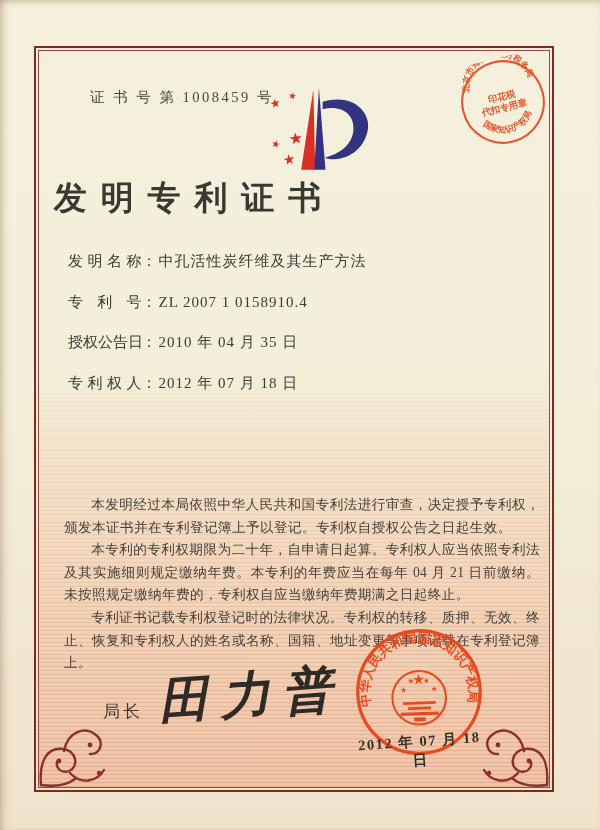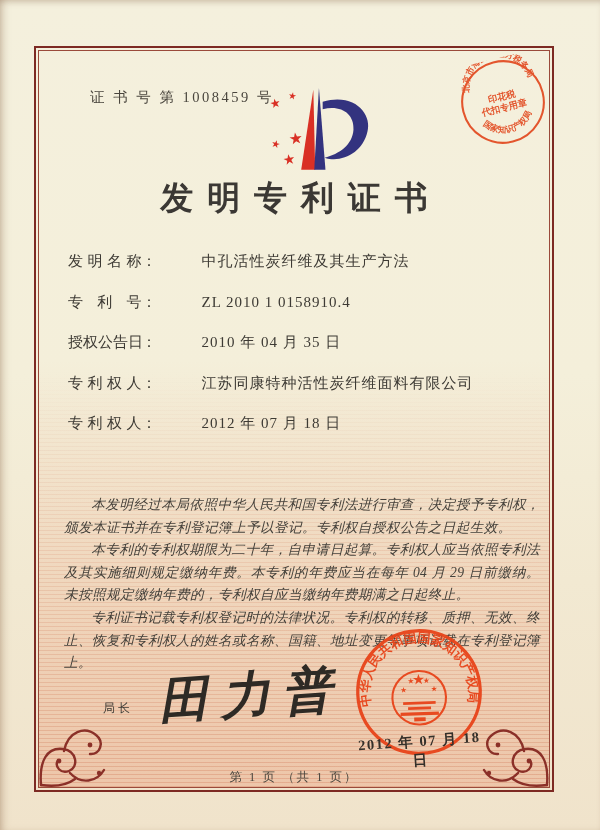--- a/index.html
+++ b/index.html
@@ -32,43 +32,43 @@
     -webkit-mask-image:linear-gradient(to bottom,transparent 0 44%,rgba(0,0,0,.5) 68%,#000 100%);
     mask-image:linear-gradient(to bottom,transparent 0 44%,rgba(0,0,0,.5) 68%,#000 100%);
   }
   .cert-number{
     position:absolute;left:72px;top:88px;
     font-size:14.5px;color:#4a463e;letter-spacing:2.5px;margin-left:18px;
   }
   .logo{position:absolute;left:248px;top:72px;width:140px;height:106px;}
   .title{
     position:absolute;left:40px;right:52px;top:176px;
-    text-align:center;font-size:33px;font-weight:600;color:#3b3834;
+    font-size:33px;font-weight:600;color:#3b3834;
     letter-spacing:.42em;text-indent:.42em;
   }
   .fields{position:absolute;left:68px;top:252px;right:58px;}
   .field-row{margin-bottom:21.5px;font-size:15px;color:#3d3a34;white-space:nowrap;}
   .field-row.gap{margin-bottom:22px;}
   .field-label{
     display:inline-block;width:4.9em;
     text-align:justify;text-align-last:justify;
     vertical-align:bottom;
     font-family:Liberation Serif, serif;
   }
   .field-colon{margin-right:2px;}
-  .field-value{letter-spacing:1px;margin-left:43px;}
+  .field-value{letter-spacing:1px;}
   .body-text{
     position:absolute;left:64px;right:60px;top:494px;
     font-size:13.6px;line-height:22.6px;color:#44403a;
-    text-align:justify;font-style:italic;letter-spacing:.4px;
+    text-align:justify;letter-spacing:.4px;
   }
   .body-text p{margin:0;text-indent:2em;}
   .sig-title{
     position:absolute;left:103px;top:700px;
-    font-size:12px;color:#3d3a34;letter-spacing:3px;
+    font-size:17px;color:#3d3a34;letter-spacing:3px;
   }
   .sig-name{
     position:absolute;left:158px;top:662px;
     font-size:50px;color:#2e2a25;font-style:italic;font-weight:600;
     letter-spacing:12px;transform:rotate(-4deg);
     font-family:"DejaVu Serif",serif;
   }
   .tax-stamp{
     position:absolute;left:459px;top:58px;width:88px;height:88px;
     transform:rotate(-14deg);opacity:.92;
@@ -158,36 +158,33 @@
     <text x="55" y="66" font-size="11.5" fill="#e2491f" font-weight="700" text-anchor="middle">代扣专用章</text>
   </svg>
 
   <div class="title">发明专利证书</div>
 
   <div class="fields">
     <div class="field-row">
       <span class="field-label">发明名称</span><span class="field-colon">：</span><span class="field-value">中孔活性炭纤维及其生产方法</span>
     </div>
     <div class="field-row">
-      <span class="field-label">专利号</span><span class="field-colon">：</span><span class="field-value">ZL 2010 1 0158910.4</span>
+      <span class="field-label">专利号</span><span class="field-colon">：</span><span class="field-value">ZL 2007 1 0158910.4</span>
     </div>
     <div class="field-row">
       <span class="field-label">授权公告日</span><span class="field-colon">：</span><span class="field-value">2010 年 04 月 35 日</span>
-    </div>
-    <div class="field-row">
-      <span class="field-label">专利权人</span><span class="field-colon">：</span><span class="field-value">江苏同康特种活性炭纤维面料有限公司</span>
     </div>
     <div class="field-row">
       <span class="field-label">专利权人</span><span class="field-colon">：</span><span class="field-value">2012 年 07 月 18 日</span>
     </div>
   </div>
 
   <div class="body-text">
     <p>本发明经过本局依照中华人民共和国专利法进行审查，决定授予专利权，颁发本证书并在专利登记簿上予以登记。专利权自授权公告之日起生效。</p>
-    <p>本专利的专利权期限为二十年，自申请日起算。专利权人应当依照专利法及其实施细则规定缴纳年费。本专利的年费应当在每年 04 月 29 日前缴纳。未按照规定缴纳年费的，专利权自应当缴纳年费期满之日起终止。</p>
+    <p>本专利的专利权期限为二十年，自申请日起算。专利权人应当依照专利法及其实施细则规定缴纳年费。本专利的年费应当在每年 04 月 21 日前缴纳。未按照规定缴纳年费的，专利权自应当缴纳年费期满之日起终止。</p>
     <p>专利证书记载专利权登记时的法律状况。专利权的转移、质押、无效、终止、恢复和专利权人的姓名或名称、国籍、地址变更等事项记载在专利登记簿上。</p>
   </div>
 
   <div class="sig-title">局长</div>
   <div class="sig-name">田力普</div>
 
   <svg class="office-seal" viewBox="0 0 140 140">
     <circle cx="70" cy="70" r="64" fill="none" stroke="#e8441a" stroke-width="3.4"></circle>
     <path id="sealArc" d="M 27.4,99.8 A 52 52 0 1 1 112.6,99.8" fill="none"></path>
     <text font-size="13.5" fill="#e8441a" font-weight="700">
@@ -205,15 +202,14 @@
       <g fill="#e8441a">
         <rect x="53" y="80" width="34" height="3"></rect>
         <rect x="58" y="85.5" width="24" height="3"></rect>
         <rect x="50" y="91" width="40" height="3.5"></rect>
         <rect x="64" y="96.5" width="12" height="4"></rect>
       </g>
     </g>
   </svg>
   <div class="seal-date">2012 年 07 月 18 日</div>
 
-  <div class="footer">第 1 页 （共 1 页）</div>
 
 </div>
 
 </body></html>

